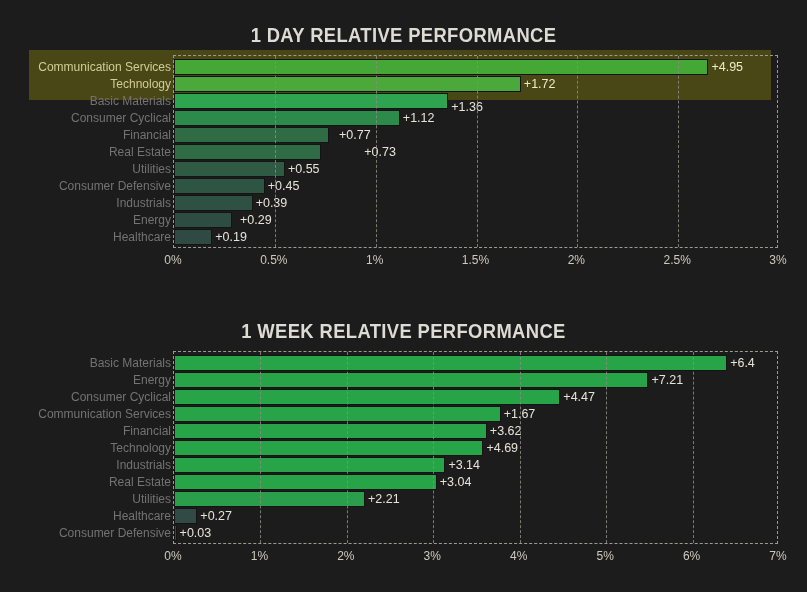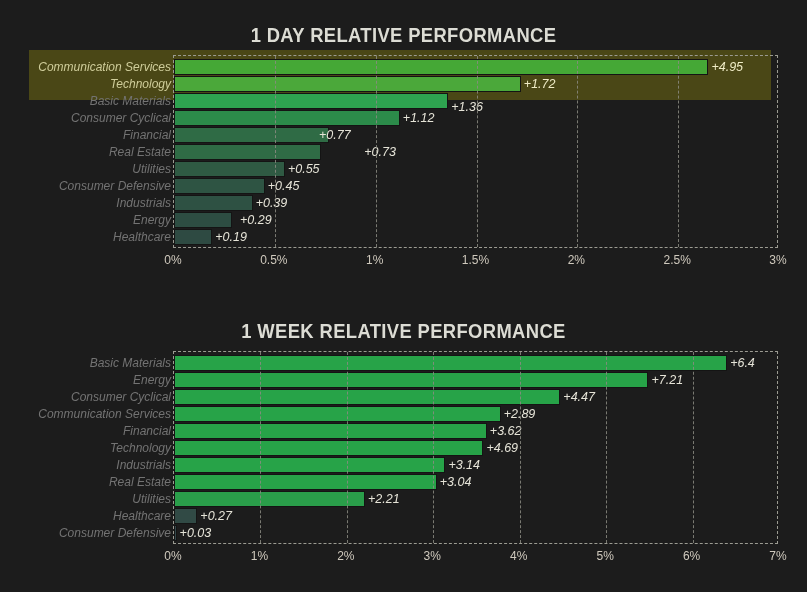--- a/index.html
+++ b/index.html
@@ -73,21 +73,20 @@
     left: 0;
     top: 0;
     right: 0;
     bottom: 0;
     z-index: 2;
   }
   .row {
     position: absolute;
     left: 0;
     right: 0;
-    font-style: italic;
   }
   .cat-label {
     position: absolute;
     right: 100%;
     margin-right: 3px;
     top: 50%;
     transform: translateY(-50%);
     font-size: 12px;
     white-space: nowrap;
     color: #737373;
@@ -159,21 +158,21 @@
             <div class="val-label" style="left: 274.267px; margin-top: 6px;">+1.36</div>
           </div>
           <div class="row" style="top: 54px; height: 16px;">
             <div class="cat-label">Consumer Cyclical</div>
             <div class="bar" style="width: 225.867px; background: rgb(44, 139, 74);"></div>
             <div class="val-label" style="left: 225.867px;">+1.12</div>
           </div>
           <div class="row" style="top: 71px; height: 16px;">
             <div class="cat-label">Financial</div>
             <div class="bar" style="width: 155.283px; background: rgb(47, 107, 69);"></div>
-            <div class="val-label" style="left: 142px;">+0.77</div>
+            <div class="val-label" style="left: 162px;">+0.77</div>
           </div>
           <div class="row" style="top: 88px; height: 16px;">
             <div class="cat-label">Real Estate</div>
             <div class="bar" style="width: 147.217px; background: rgb(47, 107, 69);"></div>
             <div class="val-label" style="left: 147.217px; margin-left: 43px;">+0.73</div>
           </div>
           <div class="row" style="top: 105px; height: 16px;">
             <div class="cat-label">Utilities</div>
             <div class="bar" style="width: 110.917px; background: rgb(47, 90, 67);"></div>
             <div class="val-label" style="left: 110.917px;">+0.55</div>
@@ -234,21 +233,21 @@
             <div class="val-label" style="left: 474.493px;">+7.21</div>
           </div>
           <div class="row" style="top: 37px; height: 16px;">
             <div class="cat-label">Consumer Cyclical</div>
             <div class="bar" style="width: 386.336px; background: rgb(39, 163, 72);"></div>
             <div class="val-label" style="left: 386.336px;">+4.47</div>
           </div>
           <div class="row" style="top: 54px; height: 16px;">
             <div class="cat-label">Communication Services</div>
             <div class="bar" style="width: 326.7px; background: rgb(39, 163, 72);"></div>
-            <div class="val-label" style="left: 326.7px;">+2.89</div>
+            <div class="val-label" style="left: 326.7px;">+1.67</div>
           </div>
           <div class="row" style="top: 71px; height: 16px;">
             <div class="cat-label">Financial</div>
             <div class="bar" style="width: 312.871px; background: rgb(39, 163, 72);"></div>
             <div class="val-label" style="left: 312.871px;">+3.62</div>
           </div>
           <div class="row" style="top: 88px; height: 16px;">
             <div class="cat-label">Technology</div>
             <div class="bar" style="width: 309.414px; background: rgb(39, 163, 72);"></div>
             <div class="val-label" style="left: 309.414px;">+4.69</div>

